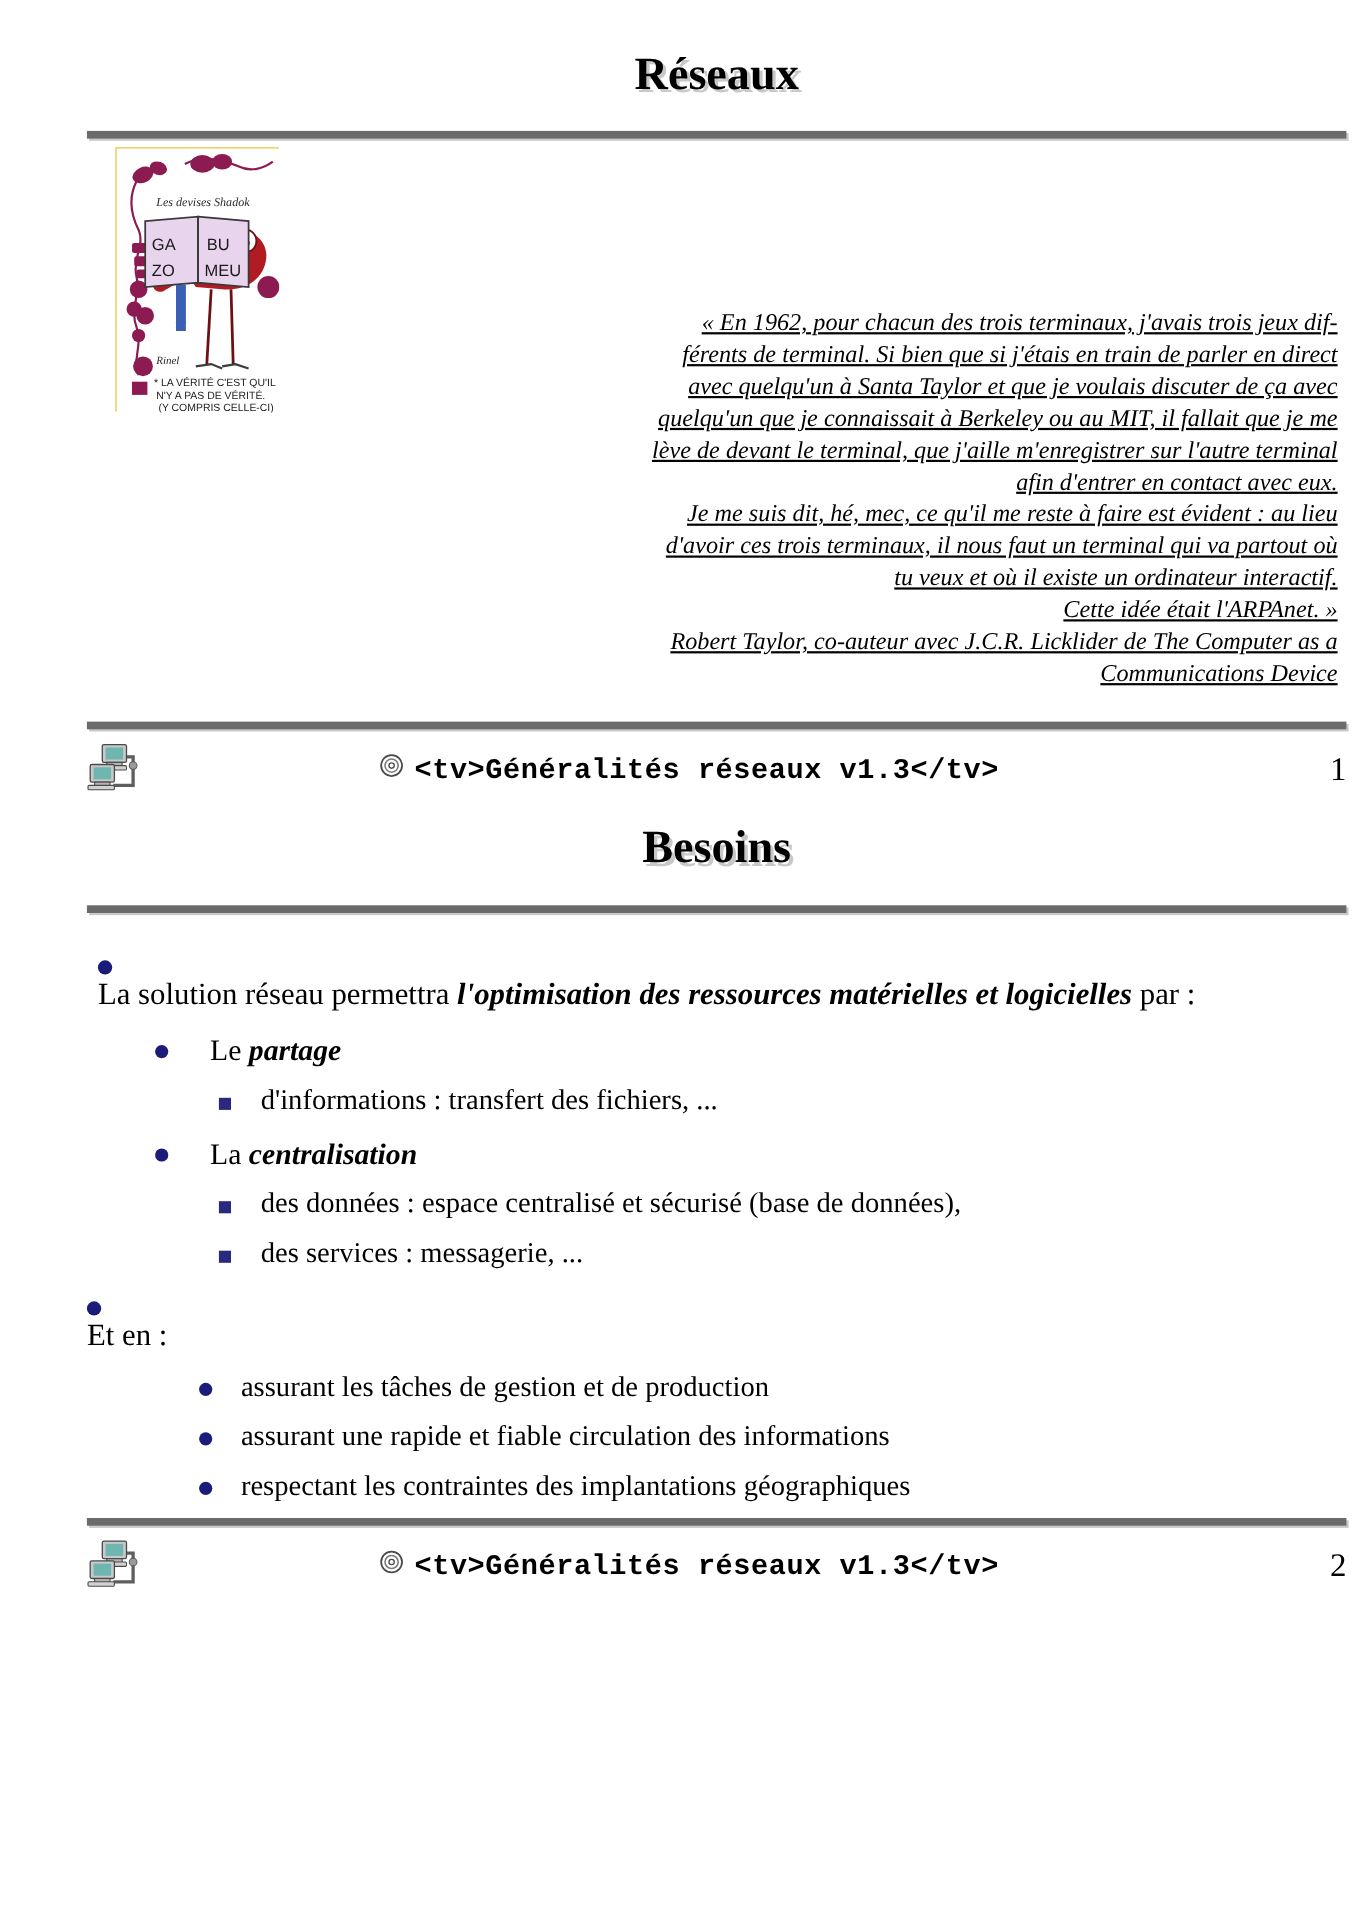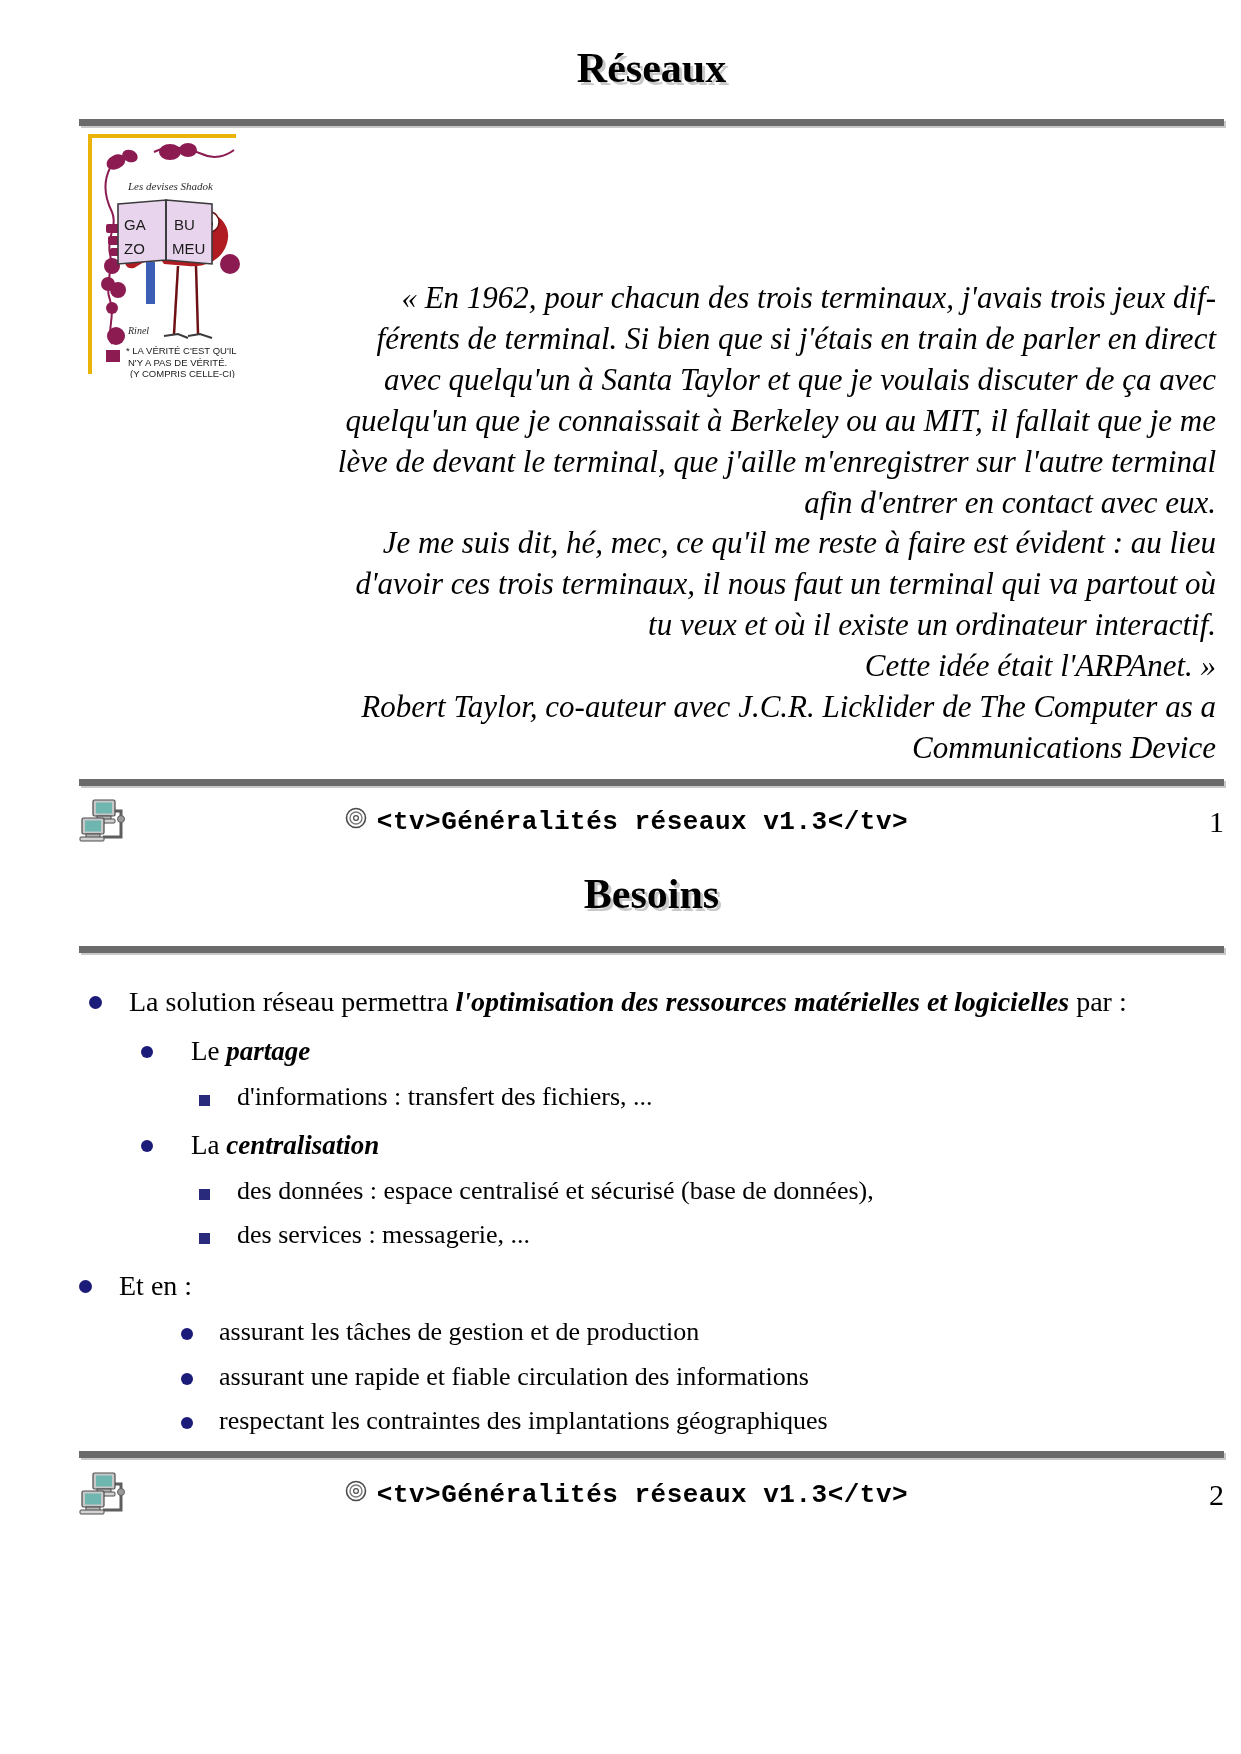--- a/index.html
+++ b/index.html
@@ -44,34 +44,35 @@
 
   
   .slide1-body {
     position: relative;
     padding: 30px 48px 0 48px;
     min-height: 520px;
   }
 
   .cartoon {
     position: absolute;
-    left: 57px; top: 8px;
+    left: 74px; top: 8px;
     width: 148px; height: 240px;
-    border: 4px solid #eab308;
+    border: 1px solid #eab308;
   }
   .cartoon svg { display: block; }
 
   .quote-block {
     margin-left: 240px;
     margin-top: 122px;
     text-align: right;
     font-style: italic;
-    font-size: 31px;
+    font-size: 22px;
     line-height: 1.32;
     padding-right: 8px;
+    text-decoration: underline;
   }
   .quote-block .ql { display: block; white-space: pre; }
 
   
   .footer {
     position: relative;
     height: 60px;
     margin: 0 48px;
   }
   .footer-inner {
@@ -106,21 +107,21 @@
   
   .bullets {
     padding: 16px 48px 0 48px;
     font-size: 27px;
     line-height: 1.34;
   }
   .b1, .b2, .b3 {
     display: flex;
     align-items: flex-start;
   }
-  .b1 { margin-left: 10px; margin-top: 14px; }
+  .b1 { margin-left: 10px; margin-top: 14px; flex-direction: column; }
   .b2 { margin-left: 62px; margin-top: 13px; }
   .b3 { margin-left: 120px; margin-top: 10px; }
   .b3.wide { margin-left: 102px; }
 
   .dot {
     flex: 0 0 auto;
     width: 13px; height: 13px;
     border-radius: 50%;
     background: #1b1b7a;
     margin-top: 13px;

